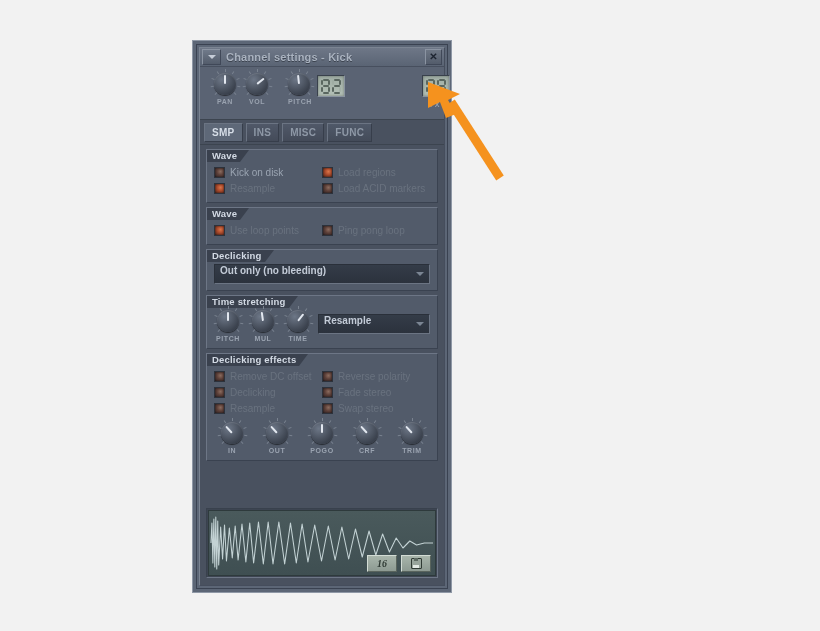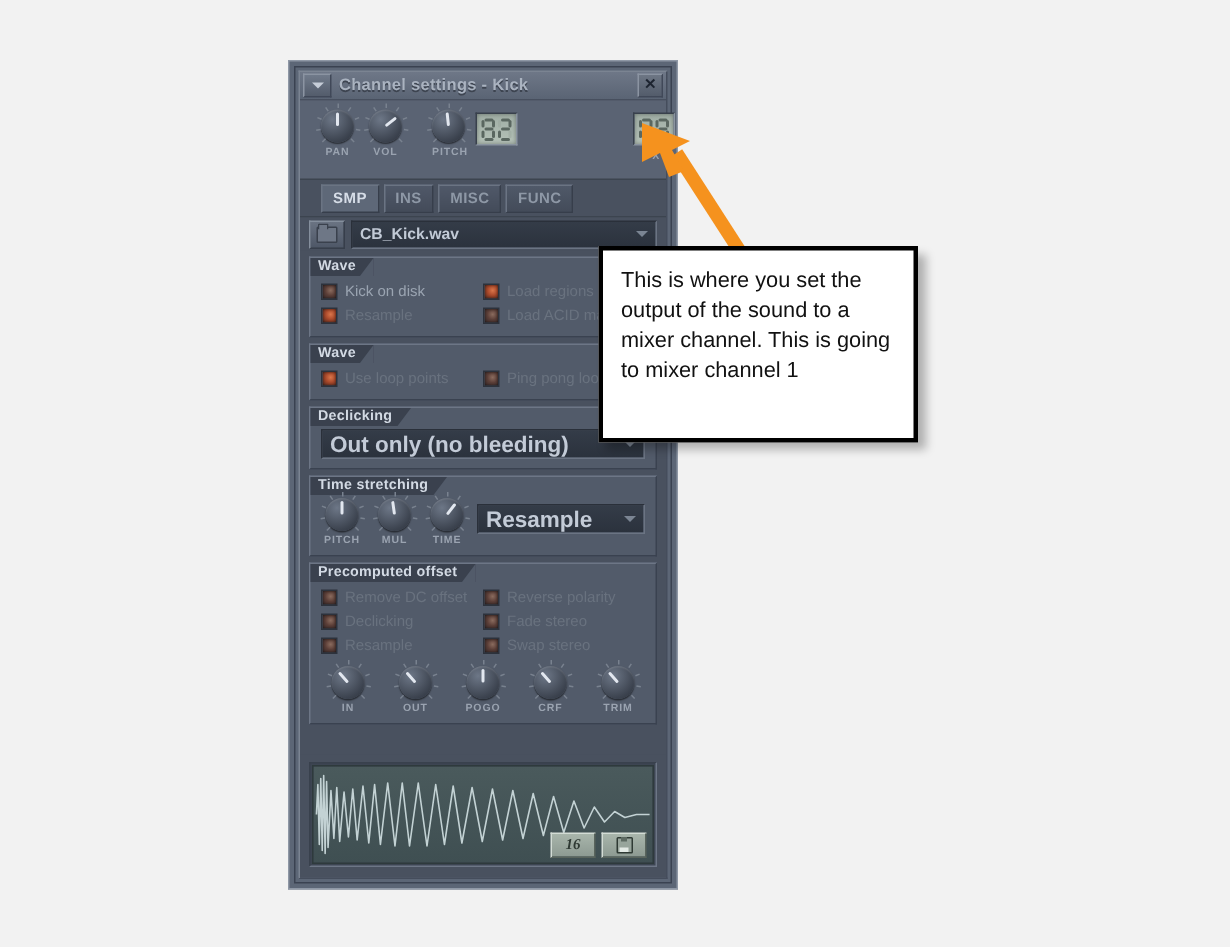--- a/index.html
+++ b/index.html
@@ -143,21 +143,21 @@
   .seg .b { right:0; }
   .seg .e { left:0; top:8px; }
   .seg .c { right:0; top:8px; }
   .seg .off { background:#9aa79f; opacity:.55; }
 
   
   #tabs-row {
     height: 24px; flex:0 0 24px;
     background:#49515f;
     display:flex; align-items:center;
-    padding-left: 14px; gap: 3px;
+    padding-left: 4px; gap: 3px;
     border-bottom:1px solid #3c444f;
   }
   .tab {
     height: 17px; padding: 0 7px;
     display:flex;align-items:center;
     font-size:10px; font-weight:bold; letter-spacing:.3px;
     color:#8e98a6;
     background: linear-gradient(#59637322,#00000022), #4e5767;
     border-top:1px solid #6b7embeds;
     border-top:1px solid #6b7483; border-left:1px solid #6b7483;
@@ -241,22 +241,22 @@
     flex:0 0 11px;
   }
   .cb-box.dark {
     background: radial-gradient(circle at 60% 40%, #8a6b5e 0%, #5c3f38 45%, #34282a 100%);
   }
 
   .select-box {
     height:18px; background: linear-gradient(#343c48,#2b323d);
     border-top:1px solid #2a303a;border-left:1px solid #2a303a;
     border-right:1px solid #6b7483;border-bottom:1px solid #6b7483;
-    display:flex;align-items:flex-end;padding:0 5px;position:relative;
-    font-size:15px; color:#c3cbd7; font-weight:bold;
+    display:flex;align-items:flex-start;padding:0 5px;position:relative;
+    font-size:10px; color:#c3cbd7; font-weight:bold;
   }
 
   
   .ts-row { display:flex; align-items:flex-start; gap:6px; }
   .ts-knobs { display:flex; gap:7px; }
   .kcell { width:28px; text-align:center; }
 
   
   .pk-row { display:flex; justify-content:space-between; padding: 6px 4px 0 4px; }
 
@@ -423,29 +423,20 @@
             <div class="knob-label" style="position:absolute; left:213px; top:31px; width:44px;">FX</div>
           </div>
 
           <div id="tabs-row">
             <div class="tab active">SMP</div>
             <div class="tab">INS</div>
             <div class="tab">MISC</div>
             <div class="tab">FUNC</div>
           </div>
 
-          <div id="file-row">
-            <div id="folder-btn">
-              <span class="folder-glyph"></span>
-            </div>
-            <div id="file-name-field">
-              <span>CB_Kick.wav</span>
-              <span class="dd-arrow"></span>
-            </div>
-          </div>
 
           <div id="content">
 
             <div class="group">
               <div class="group-title">Wave</div>
               <div class="cb-row">
                 <div class="cb-col">
                   <div class="cb">
                     <span class="cb-box dark"></span>
                     <span>Kick on disk</span>
@@ -551,21 +542,21 @@
                   </div>
                 </div>
                 <div class="select-box" style="flex:1; margin-top:4px;">
                   <span>Resample</span>
                   <span class="dd-arrow"></span>
                 </div>
               </div>
             </div>
 
             <div class="group">
-              <div class="group-title">Precomputed offset</div>
+              <div class="group-title">Declicking effects</div>
               <div class="cb-row">
                 <div class="cb-col">
                   <div class="cb dim2">
                     <span class="cb-box dark"></span>
                     <span>Remove DC offset</span>
                   </div>
                   <div class="cb dim2">
                     <span class="cb-box dark"></span>
                     <span>Declicking</span>
                   </div>
@@ -700,17 +691,14 @@
   </div>
 
   <svg id="arrow-svg" viewBox="0 0 90 110">
     <g>
       <path d="M10,12 L34,26 L26,34 L30,60 L78,108" fill="none" stroke="#F5921E" stroke-width="0"></path>
       <line x1="31" y1="30" x2="80" y2="106" stroke="#F5921E" stroke-width="9" stroke-linecap="butt"></line>
       <polygon points="8,10 40,22 28,28 36,42 26,46 20,30 8,36" fill="#F5921E"></polygon>
     </g>
   </svg>
 
-  <div id="tooltip">
-    <span>This is where you set the output of the sound to a mixer channel. This is going to mixer channel 1</span>
-  </div>
 
 </div>
 
 </body></html>

